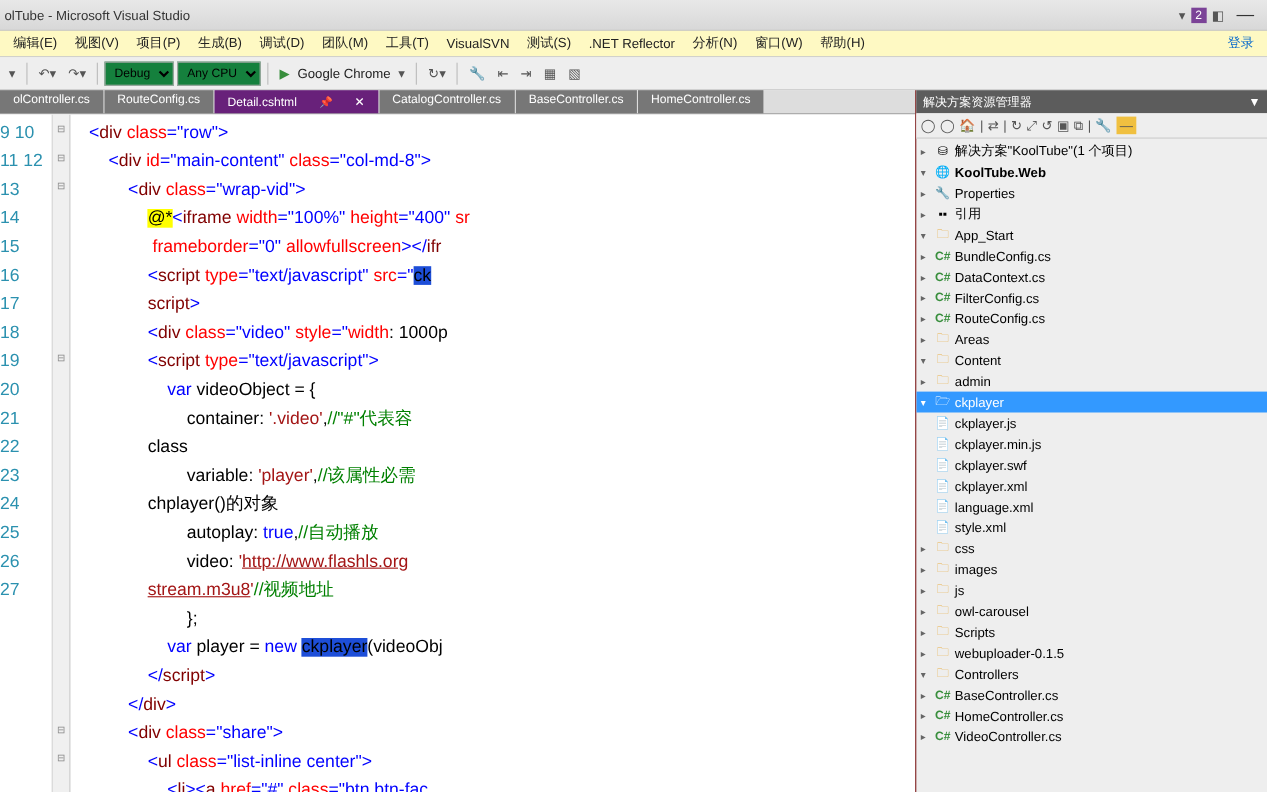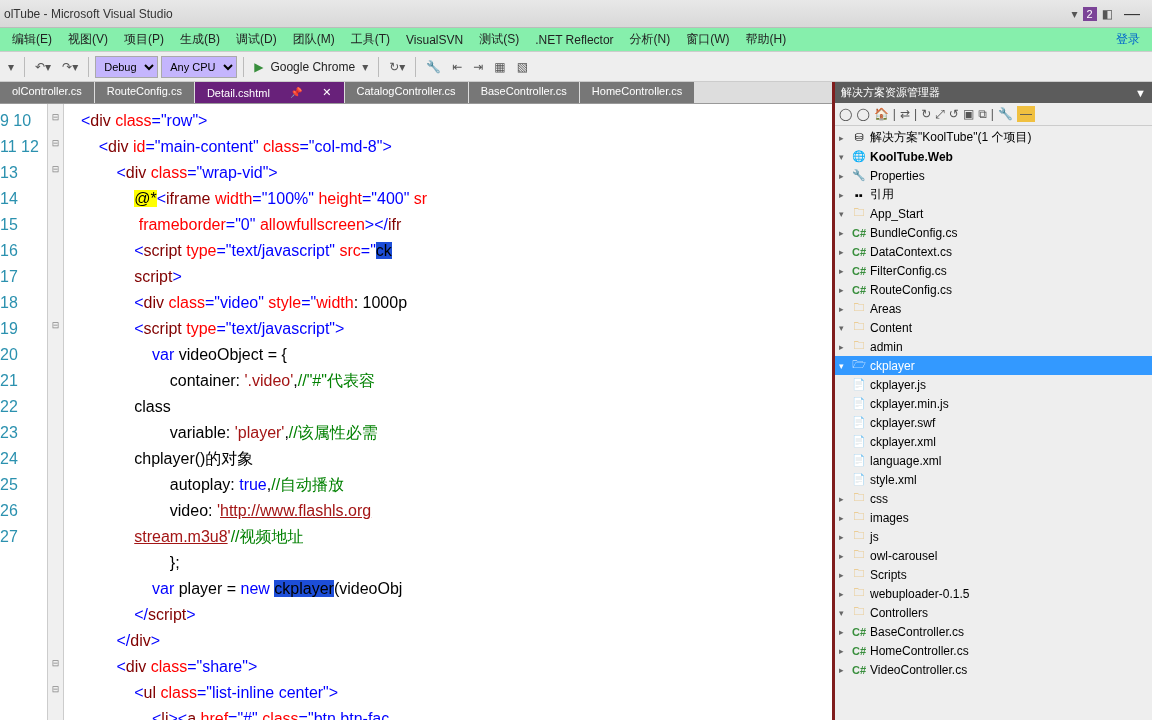--- a/index.html
+++ b/index.html
@@ -7,27 +7,27 @@
 
 .titlebar { height: 28px; background: linear-gradient(#e8e8e8,#d8d8d8); display: flex; align-items: center; padding: 0 4px; border-bottom: 1px solid #bbb; }
 .titlebar .title { flex: 1; color: #333; }
 .titlebar .badge { background: #7b4397; color: #fff; padding: 1px 4px; font-size: 11px; margin: 0 2px; }
 .titlebar .tb-icon { margin: 0 3px; color: #555; }
 .titlebar input { width: 180px; height: 20px; border: 1px solid #ccc; padding: 0 20px 0 4px; font-size: 11px; }
 .titlebar .searchwrap { position: relative; }
 .titlebar .searchwrap .mag { position: absolute; right: 4px; top: 2px; color: #888; }
 .titlebar .min { margin: 0 8px; font-size: 16px; color: #333; }
 
-.menubar { height: 24px; background: #86efac; display: flex; align-items: center; padding: 0 4px; border-bottom: 1px solid #ccc; }
+.menubar { height: 24px; background: #fef9c3; display: flex; align-items: center; padding: 0 4px; border-bottom: 1px solid #ccc; }
 .menubar span { margin: 0 8px; color: #222; cursor: pointer; }
 .menubar .login { margin-left: auto; color: #0066cc; }
 
 .toolbar { height: 30px; background: #eee; display: flex; align-items: center; padding: 0 4px; border-bottom: 1px solid #ccc; gap: 3px; }
 .toolbar .sep { width: 1px; height: 20px; background: #bbb; margin: 0 3px; }
-.toolbar select { height: 22px; border: 1px solid #aaa; background: #c4b5fd; font-size: 11px; padding: 0 4px; }
+.toolbar select { height: 22px; border: 1px solid #aaa; background: #15803d; font-size: 11px; padding: 0 4px; }
 .toolbar .btn { padding: 2px 4px; color: #555; cursor: pointer; }
 .toolbar .run { color: #388e3c; }
 .toolbar .run-txt { color: #222; }
 
 .main { display: flex; height: calc(720px - 28px - 24px - 30px); }
 .editor-area { flex: 1; display: flex; flex-direction: column; min-width: 0; }
 
 .doctabs { height: 22px; background: #ddd; display: flex; border-bottom: 1px solid #999; }
 .doctabs .tab { padding: 3px 12px; color: #fff; background: #777; margin-right: 1px; font-size: 11px; cursor: pointer; white-space: nowrap; }
 .doctabs .tab.active { background: #68217a; display: flex; align-items: center; gap: 20px; }
@@ -43,21 +43,21 @@
 .tag-name { color: #800000; }
 .attr-name { color: #ff0000; }
 .attr-val { color: #0000ff; }
 .razor { background: #ffff00; color: #000; }
 .cmt { color: #008000; }
 .str { color: #a31515; }
 .kw { color: #0000ff; }
 .txt { color: #000; }
 .hlg { background: #1d4ed8; }
 
-.sidebar { width: 320px; background: #eee; border-left: 3px solid #7f1d1d; display: flex; flex-direction: column; }
+.sidebar { width: 320px; background: #eee; border-left: 1px solid #7f1d1d; display: flex; flex-direction: column; }
 .sb-title { background: #5c5c5c; color: #fff; padding: 3px 6px; display: flex; align-items: center; justify-content: space-between; font-size: 11px; }
 .sb-tools { background: #eee; padding: 3px 4px; border-bottom: 1px solid #ccc; display: flex; gap: 4px; align-items: center; }
 .sb-tools span { color: #555; cursor: pointer; font-size: 12px; }
 .sb-search { padding: 2px; border-bottom: 1px solid #ccc; }
 .sb-search input { width: 100%; border: 1px solid #ccc; padding: 2px 4px; font-size: 11px; color: #888; }
 .tree { flex: 1; overflow: auto; padding: 2px 0; font-size: 12px; }
 .tree .node { display: flex; align-items: center; height: 19px; padding-left: 4px; cursor: pointer; white-space: nowrap; }
 .tree .node.selected { background: #3399ff; color: #fff; }
 .tree .arrow { width: 12px; color: #666; font-size: 9px; }
 .tree .icon { width: 16px; margin-right: 3px; text-align: center; font-size: 11px; }

